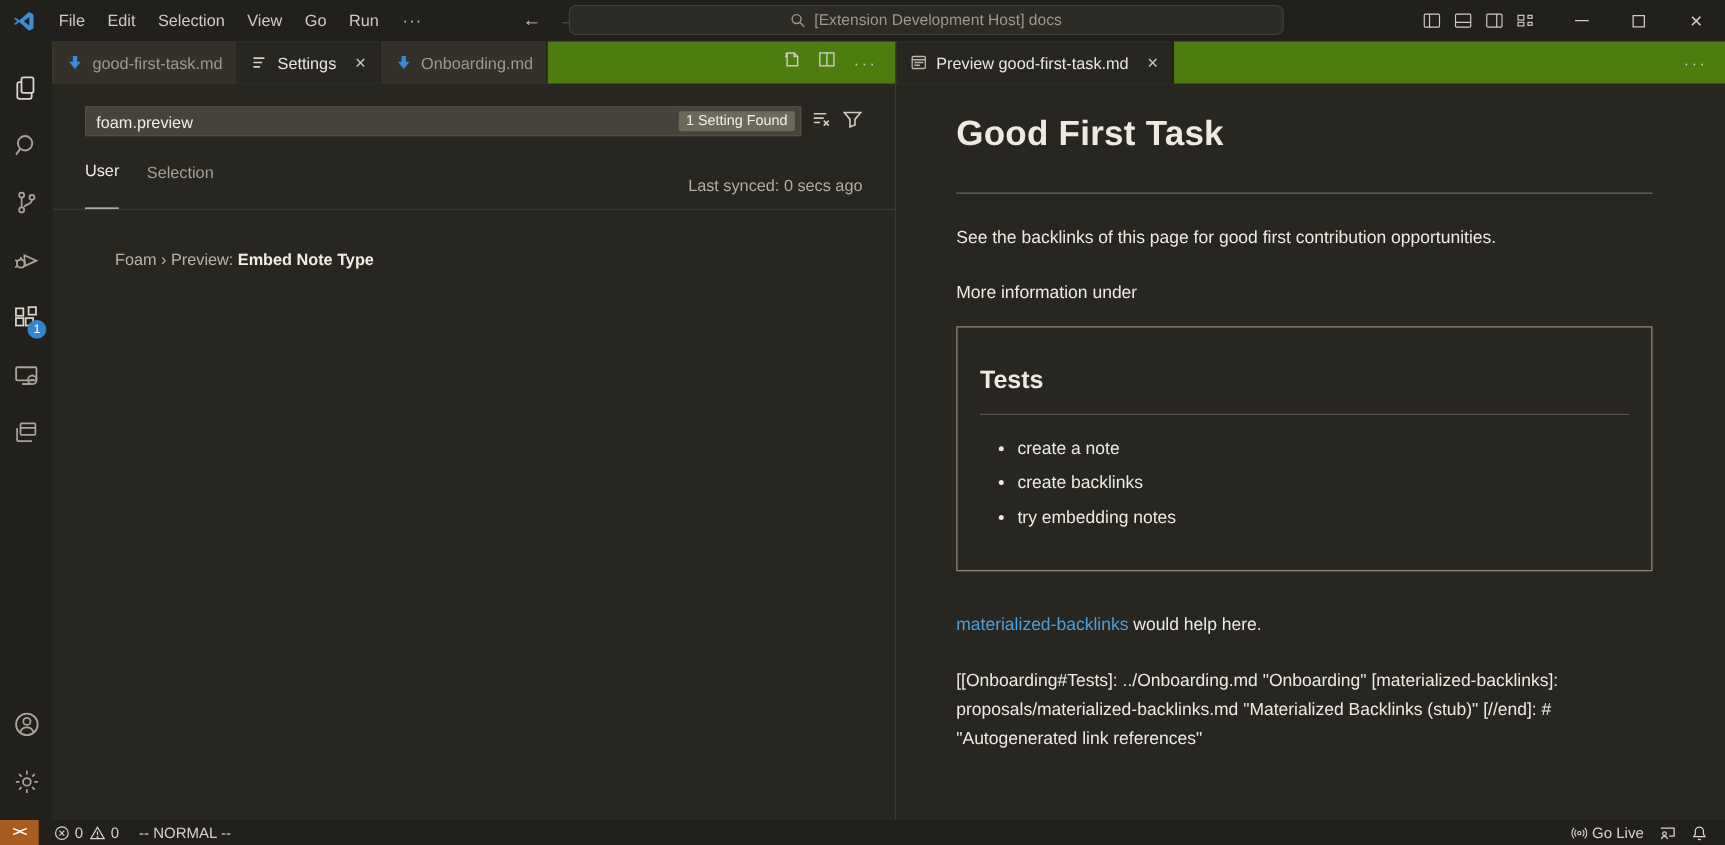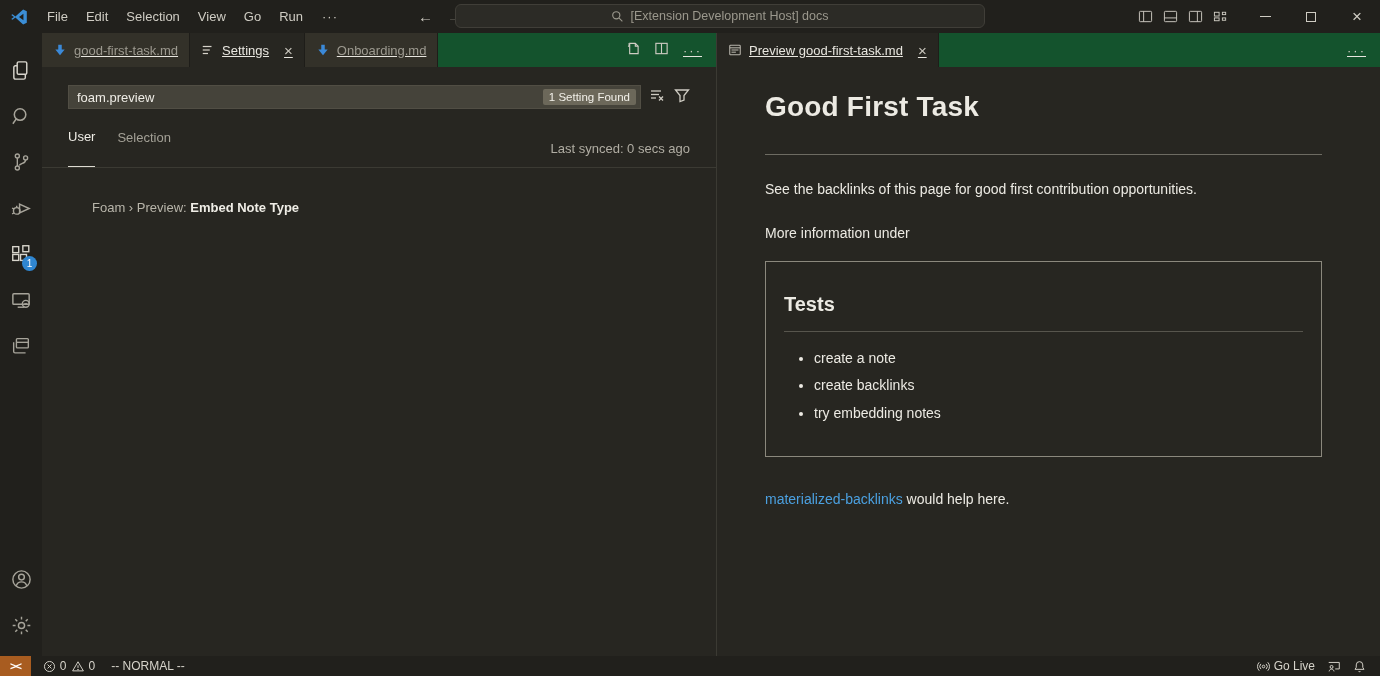--- a/index.html
+++ b/index.html
@@ -10,21 +10,21 @@
 
   
   .titlebar { height:33px; background:#21201c; display:flex; align-items:center; flex-shrink:0;
     font-size:13px; color:#cfccc3; position:relative; }
   .vscode-logo { width:38px; display:flex; justify-content:center; align-items:center; }
   .menu-item { padding:4px 9px; border-radius:5px; cursor:default; }
   .menu-more { padding:4px 10px; letter-spacing:1px; color:#cfccc3; }
   .nav-arrows { display:flex; align-items:center; margin-left:70px; gap:14px; font-size:15px; }
   .nav-back { color:#cfccc3; }
   .nav-fwd { color:#6b6861; }
-  .cmd-center { position:absolute; left:455px; top:4px; width:530px; height:24px;
+  .cmd-center { position:absolute; left:455px; top:4px; width:572px; height:24px;
     background:#2c2b26; border:1px solid #403e38; border-radius:6px; display:flex;
     align-items:center; justify-content:center; gap:6px; color:#9b988d; font-size:12.5px; }
   .win-controls { position:absolute; right:0; top:0; height:33px; display:flex; align-items:center; }
   .layout-icons { display:flex; gap:10px; margin-right:14px; }
   .layout-icons svg { display:block; }
   .win-btn { width:46px; height:33px; display:flex; align-items:center; justify-content:center;
     color:#cfccc3; }
   .min-glyph { width:11px; height:0; border-top:1px solid #cfccc3; display:block; }
   .max-glyph { width:10px; height:10px; border:1px solid #cfccc3; display:block; }
   .close-glyph { font-size:17px; line-height:1; }
@@ -40,21 +40,21 @@
   .act-icon.bright { color:#d9d6cd; }
   .act-badge { position:absolute; right:5px; bottom:6px; min-width:15px; height:15px;
     background:#2f86d1; color:#fff; border-radius:50%; font-size:10px; display:flex;
     align-items:center; justify-content:center; padding:0 2px; }
   .act-spacer { flex:1; }
 
   
   .group { display:flex; flex-direction:column; min-width:0; }
   .group-left { width:675px; border-right:1px solid #3b3a33; flex-shrink:0; }
   .group-right { flex:1; }
-  .tabbar { height:34px; background:#14532d; display:flex; align-items:stretch; flex-shrink:0;text-decoration:underline; }
+  .tabbar { height:34px; background:#4d7c0f; display:flex; align-items:stretch; flex-shrink:0; }
   .tab { display:flex; align-items:center; gap:7px; padding:0 11px; font-size:13px;
     color:#9d9a90; background:#333129; border-right:1px solid #1e1d19; }
   .tab.active { background:#272621; color:#e8e6df; }
   .tab .tab-close { margin-left:8px; color:#c9c6bd; font-size:15px; line-height:1; }
   .tabbar-actions { margin-left:auto; display:flex; align-items:center; gap:14px; padding:0 14px;
     color:#cfccc3; }
   .tabbar-more { color:#cfccc3; letter-spacing:2px; font-size:13px; }
 
   
   .settings-body { flex:1; background:#272621; padding-top:18px; overflow:hidden; }
@@ -340,20 +340,21 @@
           <div class="embed-h2">Tests</div>
           <ul>
             <li>create a note</li>
             <li>create backlinks</li>
             <li>try embedding notes</li>
           </ul>
         </div>
 
         <p class="md-link-line"><span class="md-link">materialized-backlinks</span><span> would help here.</span></p>
 
+        <p class="md-refs">[[Onboarding#Tests]: ../Onboarding.md "Onboarding" [materialized-backlinks]: proposals/materialized-backlinks.md "Materialized Backlinks (stub)" [//end]: # "Autogenerated link references"</p>
       </div>
     </div>
   </div>
 
   <div class="statusbar">
     <div class="remote-ind">&gt;&lt;</div>
     <div class="sb-left">
       <div class="sb-item">
         <svg width="13" height="13" viewBox="0 0 16 16" fill="none" stroke="#d6d3ca" stroke-width="1.2">
             <circle cx="8" cy="8" r="6.2"></circle>

